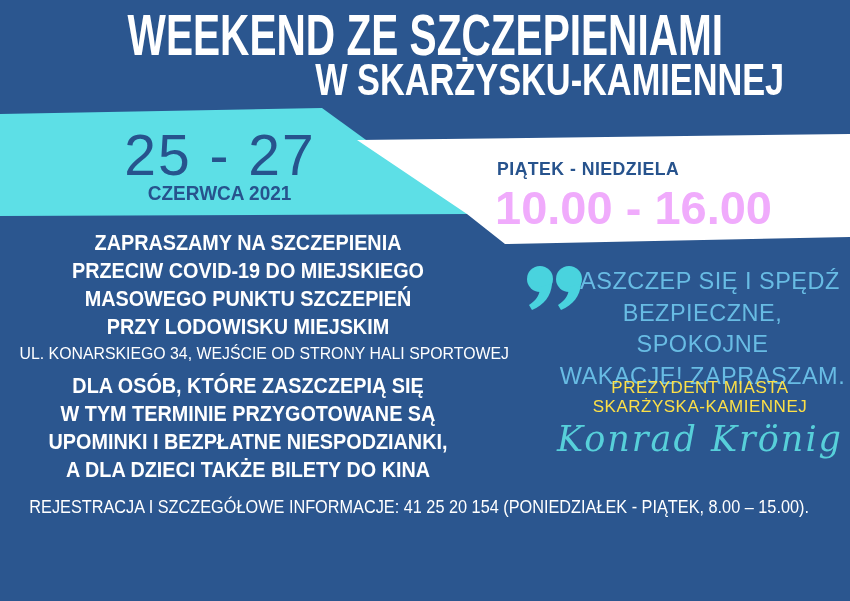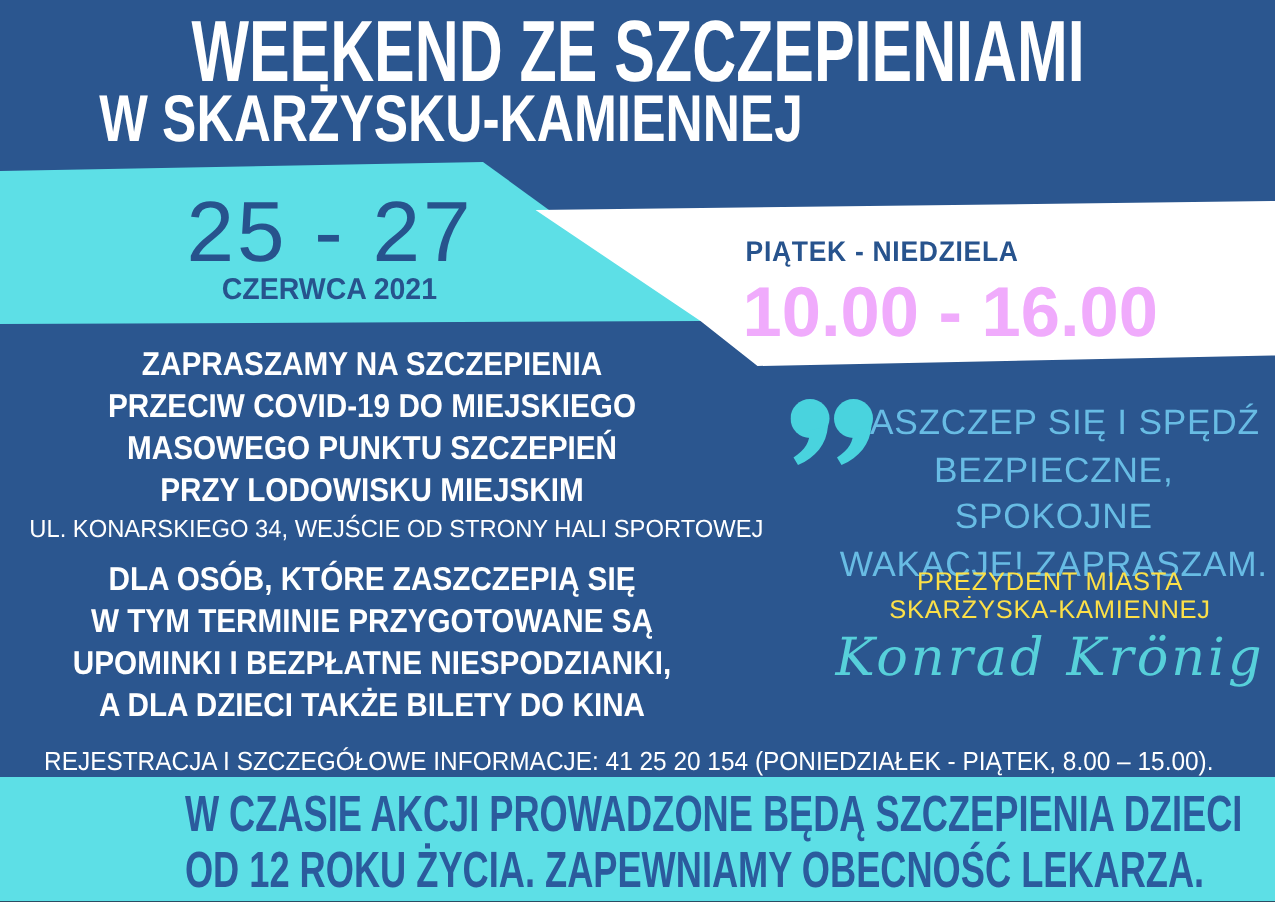--- a/index.html
+++ b/index.html
@@ -23,21 +23,21 @@
     clip-path:polygon(7px 10px,500px 4px,500px 107px,155px 114px,117px 84px);
   }
 
   
   .title-l1{
     left:0;top:6px;width:726px;text-align:center;color:#fff;
     font-size:58px;font-weight:700;line-height:58px;
   }
   .title-l1 span{display:inline-block;transform:scaleX(.70);transform-origin:50% 50%;}
   .title-l2{
-    left:0;top:58px;width:850px;text-align:left;color:#fff;
+    left:0;top:58px;width:850px;text-align:right;color:#fff;
     font-size:44px;font-weight:700;line-height:44px;
   }
   .title-l2 span{display:inline-block;transform:scaleX(.78);transform-origin:50% 50%;}
 
   
   .date-range{
     left:35px;top:127px;width:370px;text-align:center;color:#27538d;
     font-size:57px;font-weight:400;line-height:57px;letter-spacing:2px;z-index:3;
   }
   .date-month{
@@ -148,20 +148,14 @@
   <div class="abs quote-text pre">ZASZCZEP SIĘ I SPĘDŹ
 BEZPIECZNE, SPOKOJNE
 WAKACJE! ZAPRASZAM.</div>
 
   <div class="abs president pre">PREZYDENT MIASTA
 SKARŻYSKA-KAMIENNEJ</div>
   <div class="abs signature nowrap">Konrad Krönig</div>
 
   <div class="abs registration"><span class="nowrap">REJESTRACJA I SZCZEGÓŁOWE INFORMACJE: 41 25 20 154 (PONIEDZIAŁEK - PIĄTEK, 8.00 – 15.00).</span></div>
 
-  <div class="abs footer-banner">
-    <div class="footer-text">
-      <span class="line">W CZASIE AKCJI PROWADZONE BĘDĄ SZCZEPIENIA DZIECI</span>
-      <span class="line">OD 12 ROKU ŻYCIA. ZAPEWNIAMY OBECNOŚĆ LEKARZA.</span>
-    </div>
-  </div>
 
 </div>
 
 </body></html>

